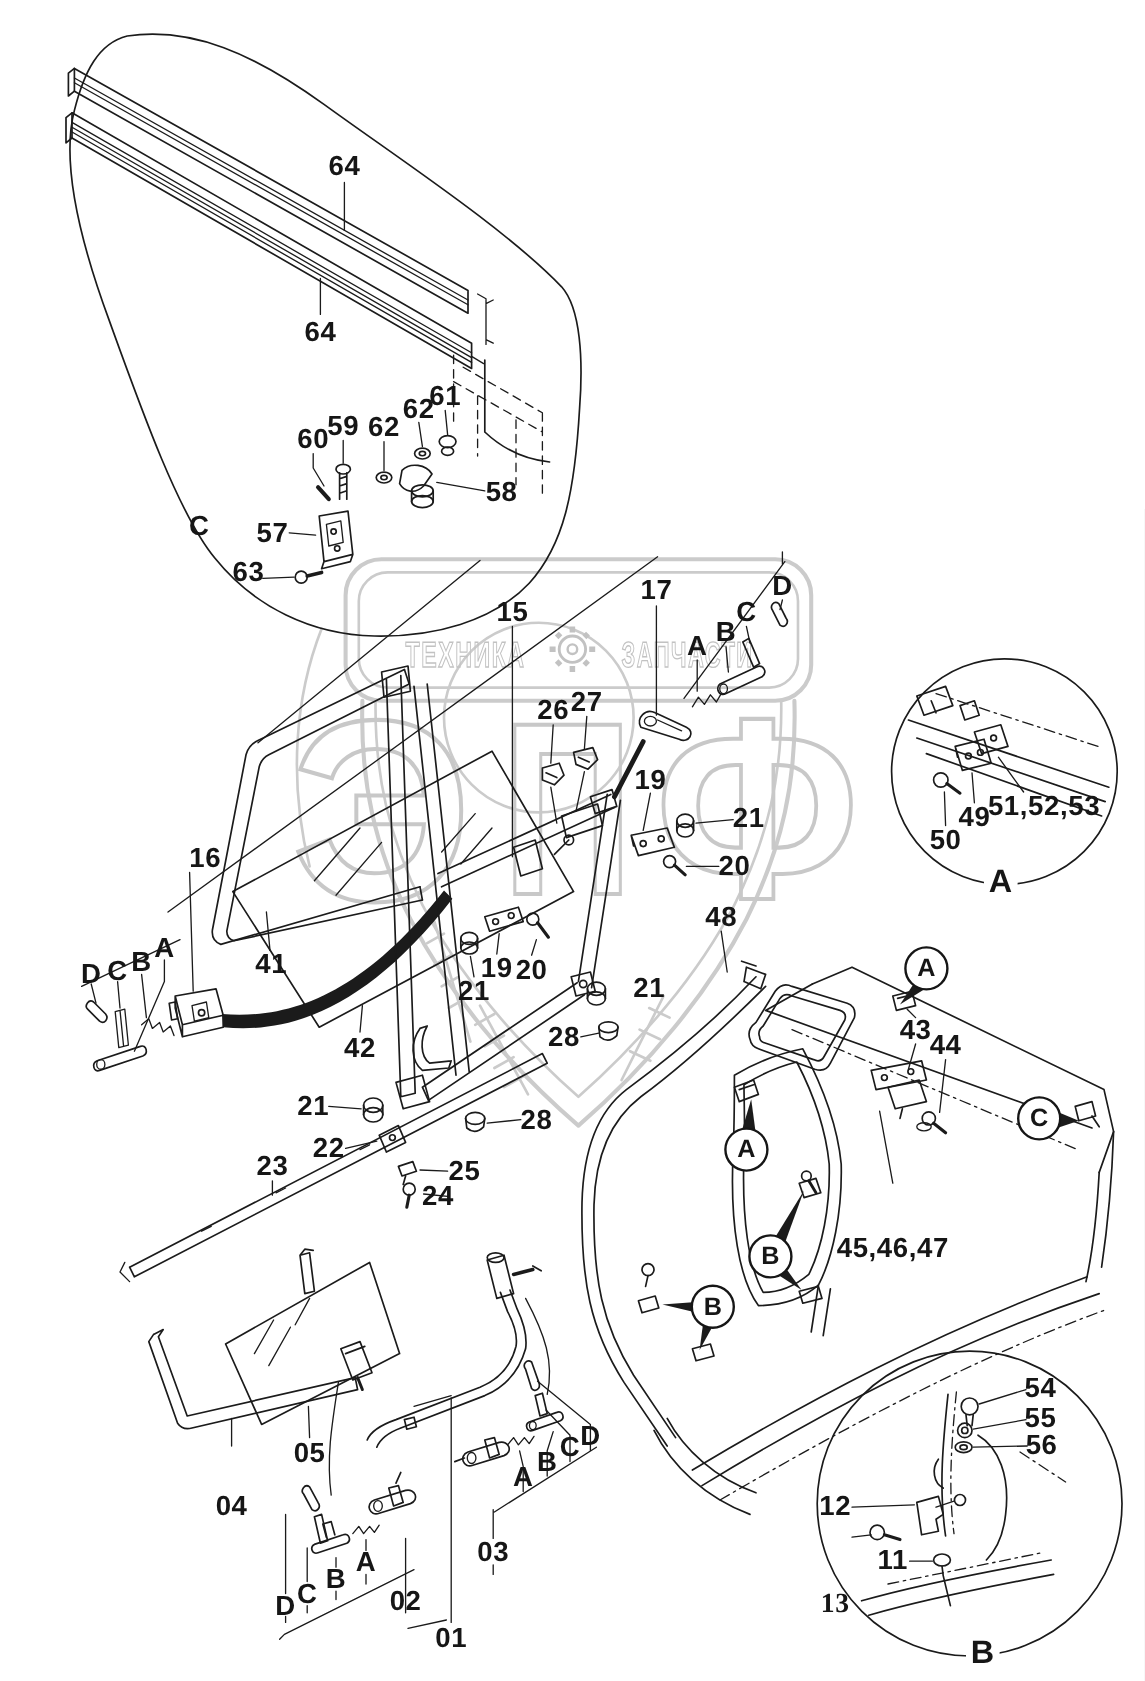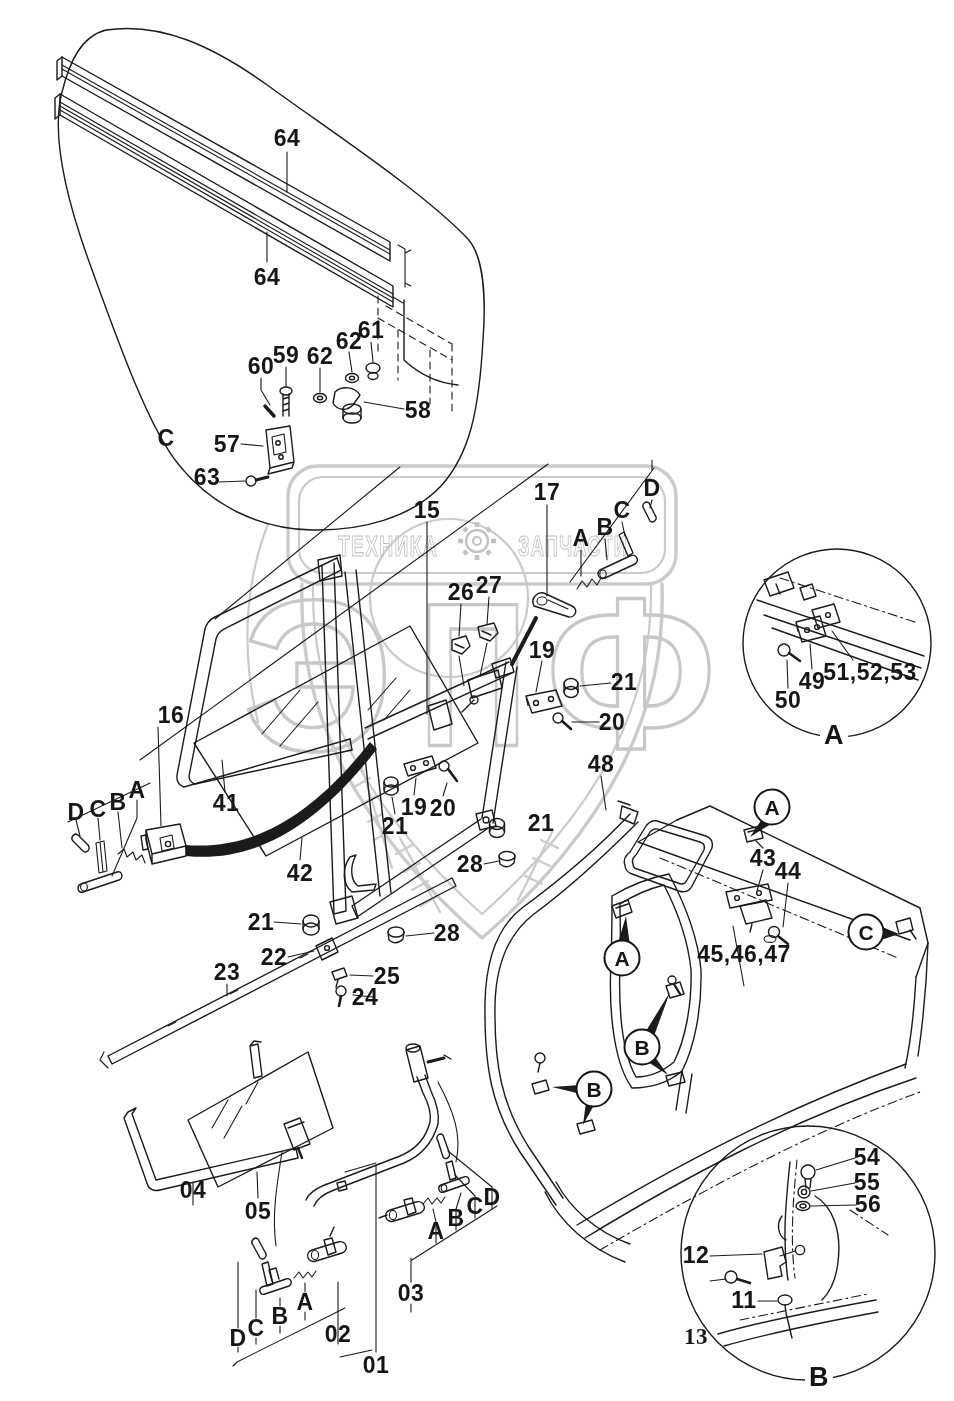--- a/index.html
+++ b/index.html
@@ -473,22 +473,22 @@
       <span class="lbl" style="left: 274px; top: 957px;">22</span>
       <span class="lbl" style="left: 227px; top: 972px;">23</span>
       <span class="lbl" style="left: 387px; top: 976px;">25</span>
       <span class="lbl" style="left: 365px; top: 997px;">24</span>
       <span class="lbl" style="left: 788px; top: 700px;">50</span>
       <span class="lbl" style="left: 812px; top: 681px;">49</span>
       <span class="lbl" style="left: 870px; top: 672px;">51,52,53</span>
       <span class="lbl cap" style="left: 834px; top: 735px;">A</span>
       <span class="lbl" style="left: 763px; top: 858px;">43</span>
       <span class="lbl" style="left: 788px; top: 871px;">44</span>
-      <span class="lbl" style="left: 744px; top: 954px;">45,46,47</span>
-      <span class="lbl" style="left: 193px; top: 1190px;">04</span>
+      <span class="lbl" style="left: 744px; top: 1040px;">45,46,47</span>
+      <span class="lbl" style="left: 193px; top: 1255px;">04</span>
       <span class="lbl" style="left: 258px; top: 1211px;">05</span>
       <span class="lbl" style="left: 238px; top: 1338px;">D</span>
       <span class="lbl" style="left: 256px; top: 1328px;">C</span>
       <span class="lbl" style="left: 280px; top: 1316px;">B</span>
       <span class="lbl" style="left: 305px; top: 1302px;">A</span>
       <span class="lbl" style="left: 338px; top: 1334px;">02</span>
       <span class="lbl" style="left: 376px; top: 1365px;">01</span>
       <span class="lbl" style="left: 411px; top: 1293px;">03</span>
       <span class="lbl" style="left: 436px; top: 1231px;">A</span>
       <span class="lbl" style="left: 456px; top: 1218px;">B</span>

